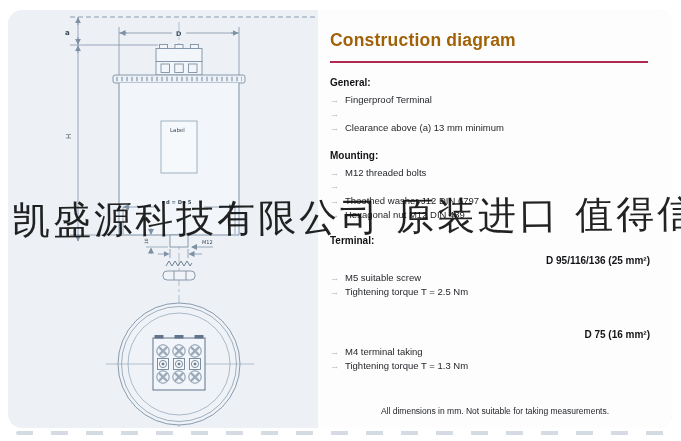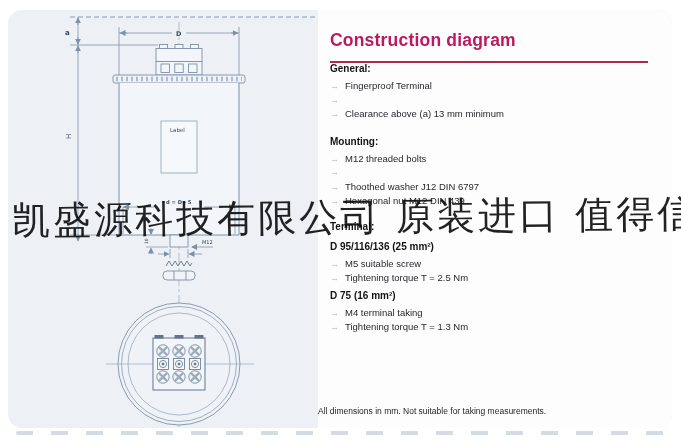--- a/index.html
+++ b/index.html
@@ -3,30 +3,30 @@
 <meta charset="utf-8">
 <style>
   html,body{margin:0;padding:0;}
   body{width:681px;height:441px;background:#ffffff;overflow:hidden;position:relative;
        font-family:"Liberation Sans","DejaVu Sans",sans-serif;}
   .card{position:absolute;left:8px;top:10px;width:664px;height:418px;background:#edf1f6;
         border-radius:14px;overflow:hidden;}
   .drawing-area{position:absolute;left:0;top:0;width:310px;height:418px;}
   .panel{position:absolute;left:310px;top:0;right:0;bottom:0;background:#fdfdfe;
          border-radius:0 14px 14px 0;padding:20px 22px 0 12px;box-sizing:border-box;}
-  .title{font-size:17.5px;font-weight:bold;color:#be185d;letter-spacing:.2px;margin:0;}
+  .title{font-size:17.5px;font-weight:bold;color:#a16207;letter-spacing:.2px;margin:0;}
   .rule{height:2px;background:#b0294e;margin-top:10px;margin-right:2px;}
-  .sec-head{font-size:10px;font-weight:bold;color:#121315;}
+  .sec-head{font-size:10px;font-weight:bold;color:#121315;margin-top:14px;}
   .sec-head.mounting{margin-top:14px;}
   .sec-head.terminal{margin-top:12px;}
-  .sub-head{font-size:10px;font-weight:bold;color:#121315;margin-top:9px;}
+  .sub-head{font-size:10px;font-weight:bold;color:#121315;margin-top:9px;text-align:right;}
   .items{margin-top:5px;}
   .item{font-size:9.5px;color:#26282b;line-height:13.5px;display:flex;align-items:baseline;}
   .arrow{color:#a3b4c6;margin-right:6px;font-size:9px;flex:0 0 auto;}
-  .footer{position:absolute;bottom:12px;left:0;width:100%;text-align:left;
+  .footer{position:absolute;bottom:12px;left:0;width:100%;text-align:center;
           font-size:8.5px;color:#1d1f22;}
   .watermark{position:absolute;left:12px;top:192px;width:681px;height:52px;z-index:5;
              font-family:"DejaVu Serif",serif;font-size:38px;letter-spacing:3px;
              color:#0b0b0b;opacity:.9;white-space:nowrap;transform:rotate(-0.6deg);
              pointer-events:none;overflow:visible;}
   .bottom-dashes{position:absolute;left:16px;top:431px;width:652px;height:4px;opacity:.7;
              background:repeating-linear-gradient(90deg,#c2ccd6 0 17px,transparent 17px 35px);
              border-radius:2px;}
   svg text{font-family:"DejaVu Sans",sans-serif;fill:#3a4a5c;}
 </style>
@@ -212,21 +212,21 @@
       <div class="item">
           <span class="arrow">→</span>
           <span>M5 suitable screw</span>
         </div>
       <div class="item">
           <span class="arrow">→</span>
           <span>Tightening torque T = 2.5 Nm</span>
         </div>
     </div>
 
-    <div class="sub-head" style="margin-top:4px;">D 75 (16 mm²)</div>
+    <div class="sub-head" style="margin-top:29px;">D 75 (16 mm²)</div>
     <div class="items">
       <div class="item">
           <span class="arrow">→</span>
           <span>M4 terminal taking</span>
         </div>
       <div class="item">
           <span class="arrow">→</span>
           <span>Tightening torque T = 1.3 Nm</span>
         </div>
     </div>

